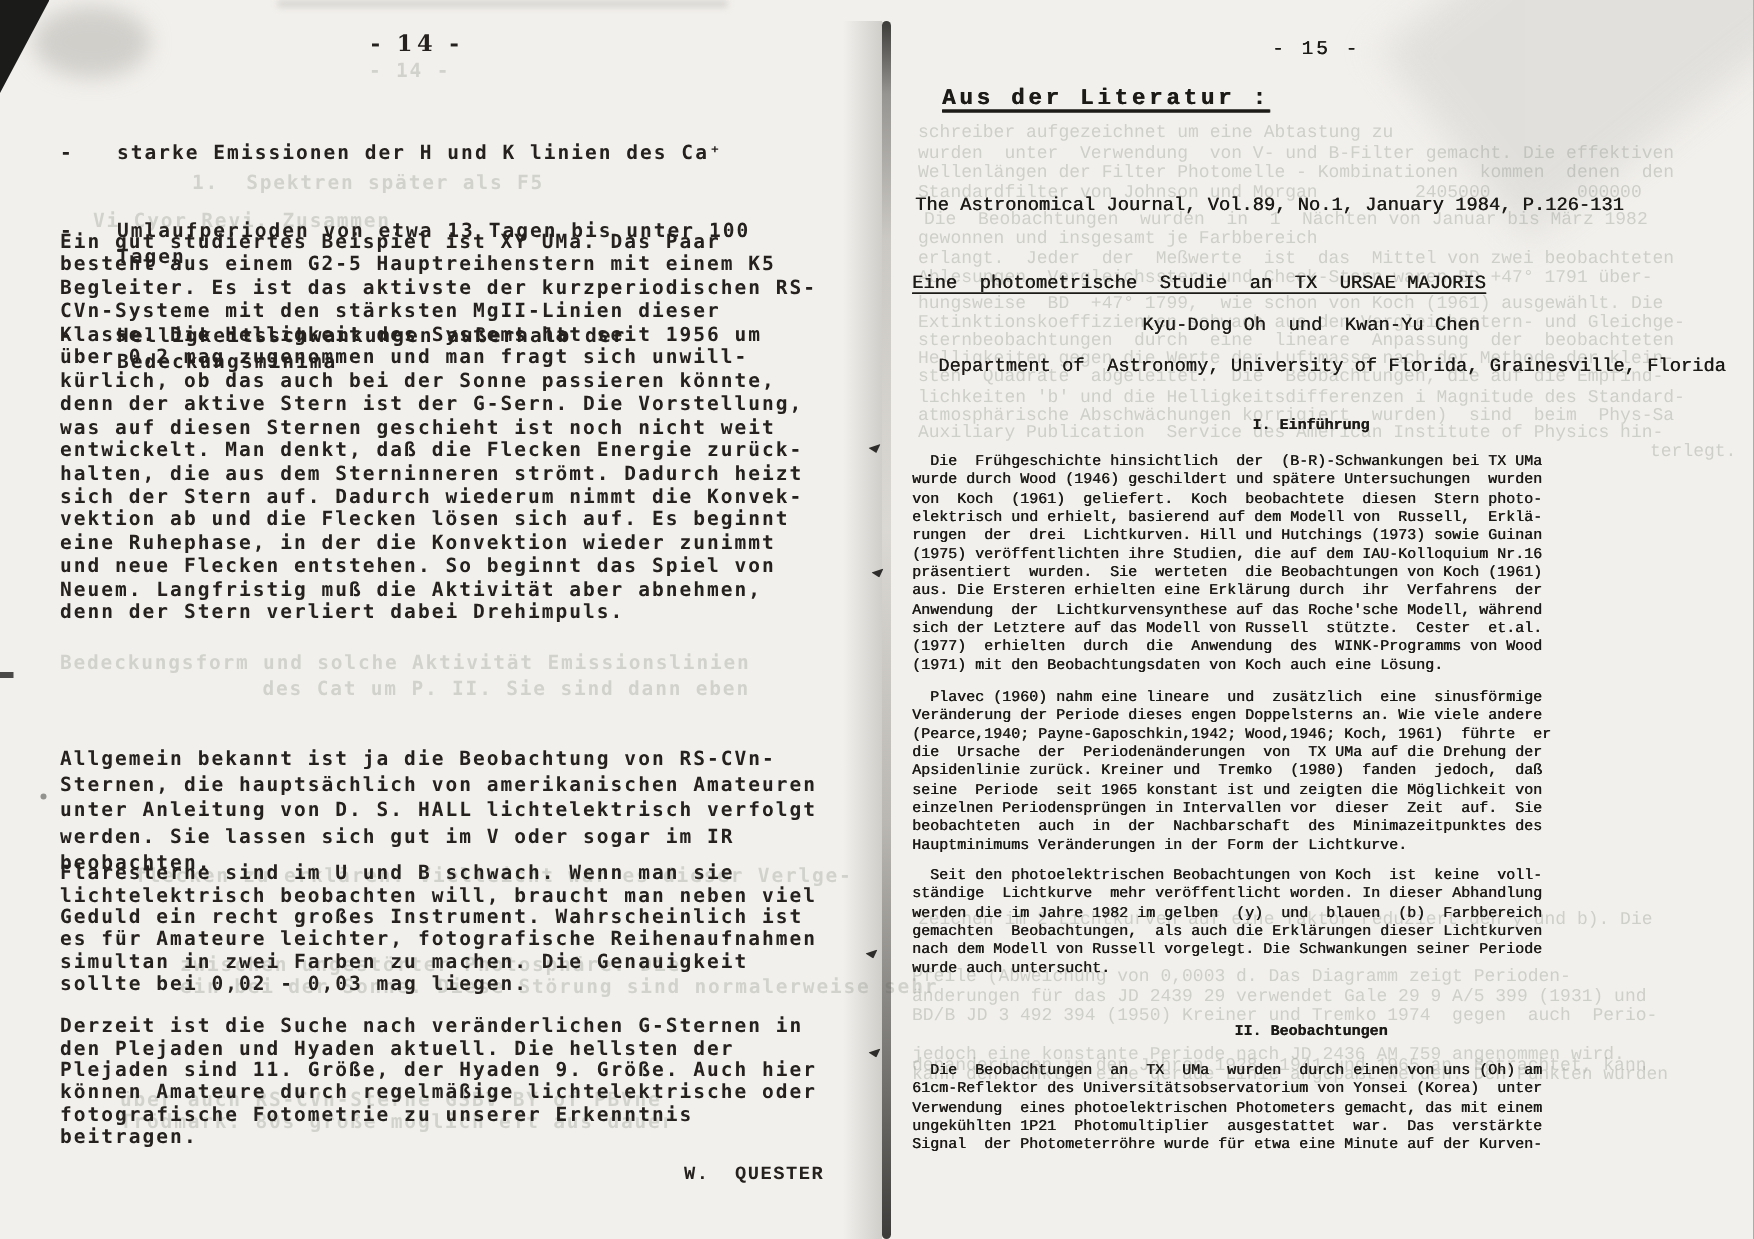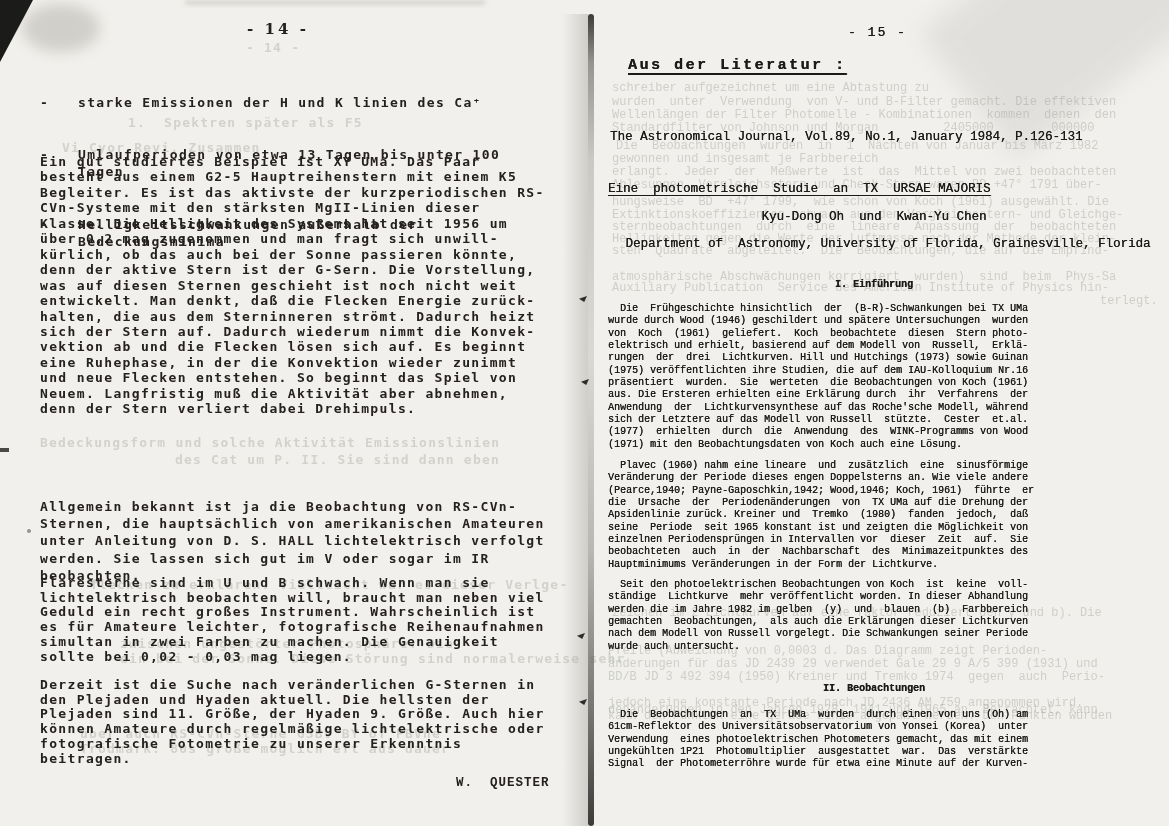--- a/index.html
+++ b/index.html
@@ -108,20 +108,21 @@
       <span class="ghost" style="left: 612px; top: 122px;">Standardfilter von Johnson und Morgan         2405000        000000</span>
       <span class="ghost" style="left: 616px; top: 140px;">Die  Beobachtungen  wurden  in  1  Nächten von Januar bis März 1982</span>
       <span class="ghost" style="left: 612px; top: 153px;">gewonnen und insgesamt je Farbbereich</span>
       <span class="ghost" style="left: 612px; top: 166px;">erlangt.  Jeder  der  Meßwerte  ist  das  Mittel von zwei beobachteten</span>
       <span class="ghost" style="left: 612px; top: 179px;">Ablesungen. Vergleichsstern und Check-Stern waren BD +47° 1791 über-</span>
       <span class="ghost" style="left: 612px; top: 196px;">hungsweise  BD  +47° 1799,  wie schon von Koch (1961) ausgewählt. Die</span>
       <span class="ghost" style="left: 612px; top: 209px;">Extinktionskoeffizienten schwach aus den Vergleichsstern- und Gleichge-</span>
       <span class="ghost" style="left: 612px; top: 221px;">sternbeobachtungen  durch  eine  lineare  Anpassung  der  beobachteten</span>
       <span class="ghost" style="left: 612px; top: 233px;">Helligkeiten gegen die Werte der Luftmasse nach der Methode der klein-</span>
       <span class="ghost" style="left: 612px; top: 245px;">sten  Quadrate  abgeleitet.  Die  Beobachtungen, die auf die Empfind-</span>
+      <span class="ghost" style="left: 612px; top: 259px;">lichkeiten 'b' und die Helligkeitsdifferenzen i Magnitude des Standard-</span>
       <span class="ghost" style="left: 612px; top: 271px;">atmosphärische Abschwächungen korrigiert  wurden)  sind  beim  Phys-Sa</span>
       <span class="ghost" style="left: 612px; top: 282px;">Auxiliary Publication  Service des American Institute of Physics hin-</span>
       <span class="ghost" style="left: 1100px; top: 295px;">terlegt.</span>
       <span class="ghost" style="left: 612px; top: 565px; margin-top: 42px;">zeichen im 2 Lichtkurven auf eine faktor reduziert den y und b). Die</span>
       <span class="ghost" style="left: 608px; top: 645px;">Pfeile (Abweichung von 0,0003 d. Das Diagramm zeigt Perioden-</span>
       <span class="ghost" style="left: 608px; top: 658px;">änderungen für das JD 2439 29 verwendet Gale 29 9 A/5 399 (1931) und</span>
       <span class="ghost" style="left: 608px; top: 671px;">BD/B JD 3 492 394 (1950) Kreiner und Tremko 1974  gegen  auch  Perio-</span>
       <span class="ghost" style="left: 608px; top: 704px;">denänderungen in den Jahren 1928, 1941 und 1965 an. Betrachtet, kann</span>
       <span class="ghost" style="left: 608px; top: 697px;">jedoch eine konstante Periode nach JD 2436 AM 759 angenommen wird.</span>
       <span class="ghost" style="left: 608px; top: 710px;">kann den Punkten eine gerade Linie angepaßt werden. Den Punkten wurden</span>

